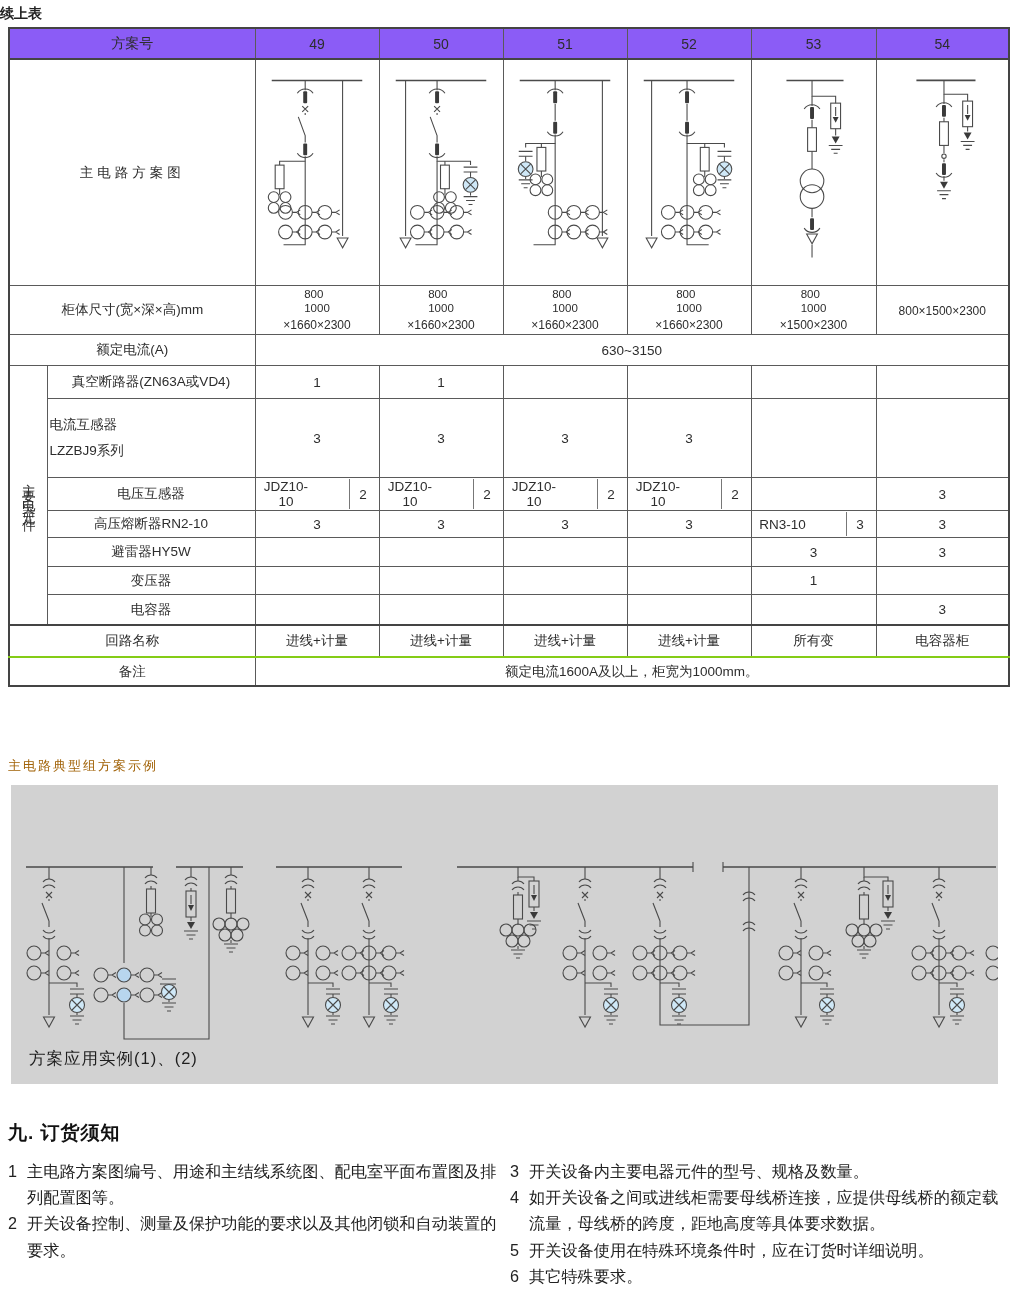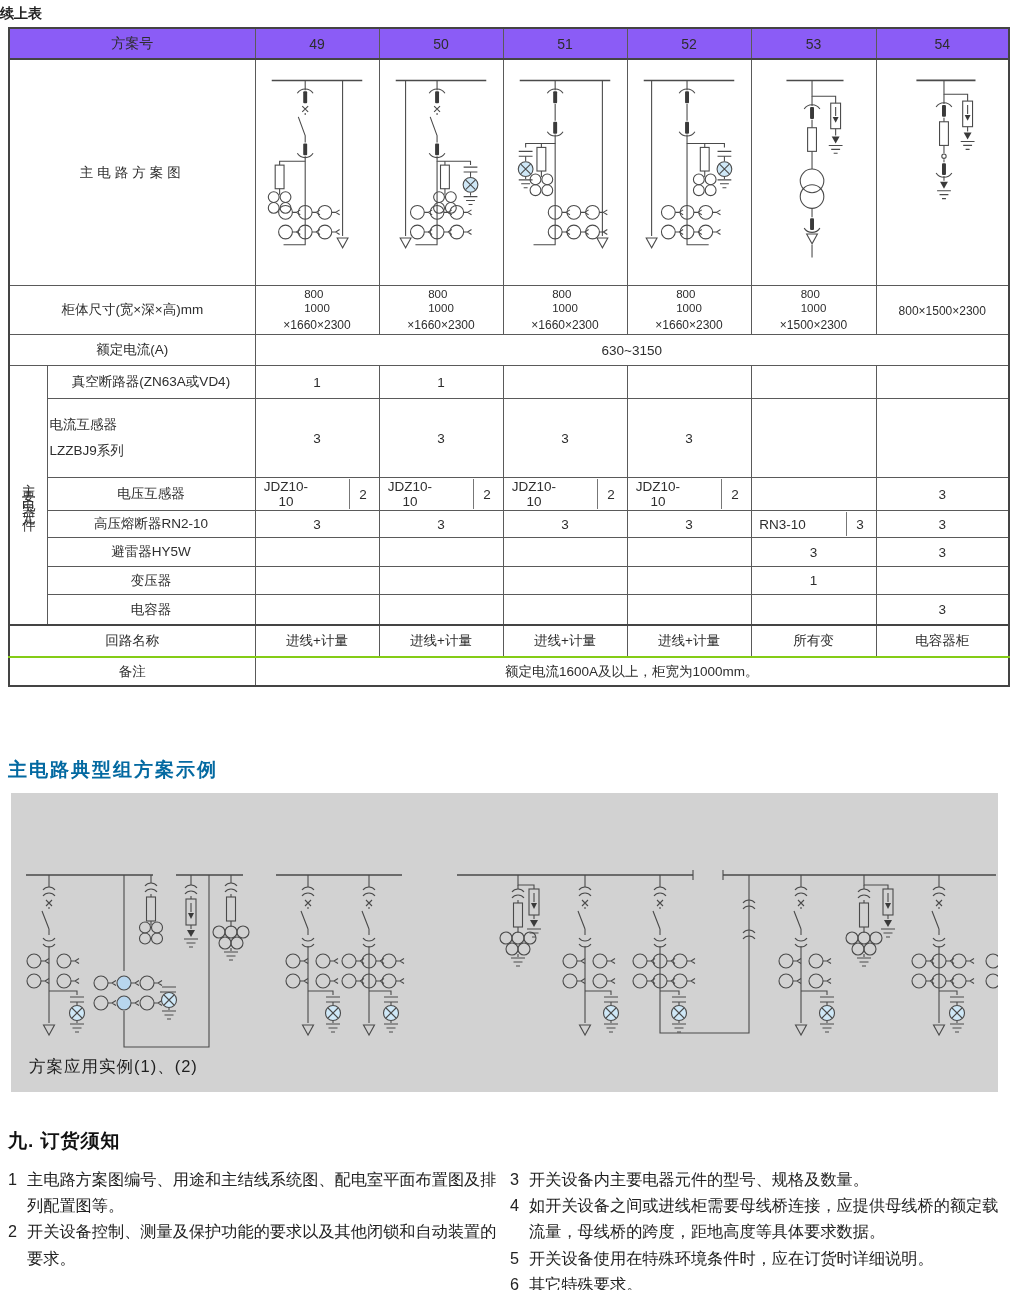--- a/index.html
+++ b/index.html
@@ -24,21 +24,21 @@
   tr.r-vcb td{height:30px;} tr.r-ct td{height:76px;} tr.r-pt td{height:30px;}
   tr.r-fu td{height:24px;} tr.r-ar td{height:26px;} tr.r-tx td{height:25px;} tr.r-cp td{height:27px;}
   td.splitc{padding:0;}
   .split{display:flex; align-items:stretch; height:100%;gap:34px;}
   .split-l{flex:1; display:flex; align-items:center; justify-content:center;}
   .split-r{width:27px; border-left:1px solid #777; display:flex; align-items:center; justify-content:center;}
   tr.row-circuit td{border-top:2px solid #444; height:28px;}
   tr.row-remark td{border-top:2px solid #84cc16; height:25px;}
   td.remark-val{text-align:left; padding-left:30px;border-radius:11px;}
   
-  .ex-heading{margin:70px 0 10px 8px; font-size:19px; font-weight:700; letter-spacing:2px; color:#0369a1;}
+  .ex-heading{margin:70px 0 10px 8px; font-size:13px; font-weight:400; letter-spacing:2px; color:#a16207;}
   .panel{position:relative; margin-left:11px; width:987px; height:299px; background:#d2d2d2;}
   .panel svg{position:absolute; left:0; top:0;}
   .caption{position:absolute; left:18px; bottom:14px; font-size:16.5px; letter-spacing:1px; color:#1e1e1e;}
   
   .order-heading{margin:36px 0 12px 8px; font-size:19px; font-weight:700; color:#111; letter-spacing:1px;}
   .order-cols{display:flex; margin-left:8px; width:1002px; gap:10px; font-size:16.2px; line-height:1.62; color:#222;}
   .order-left{width:492px;} .order-right{width:500px;}
   .intro{padding-left:26px;}
   .item{display:flex;}
   .item .num{width:19px; flex:none;}

